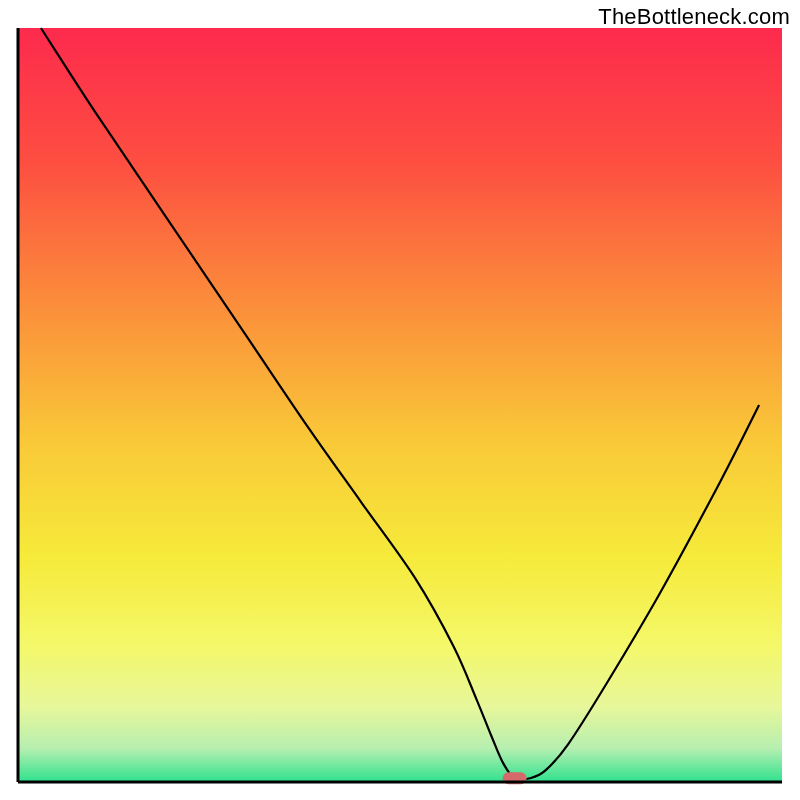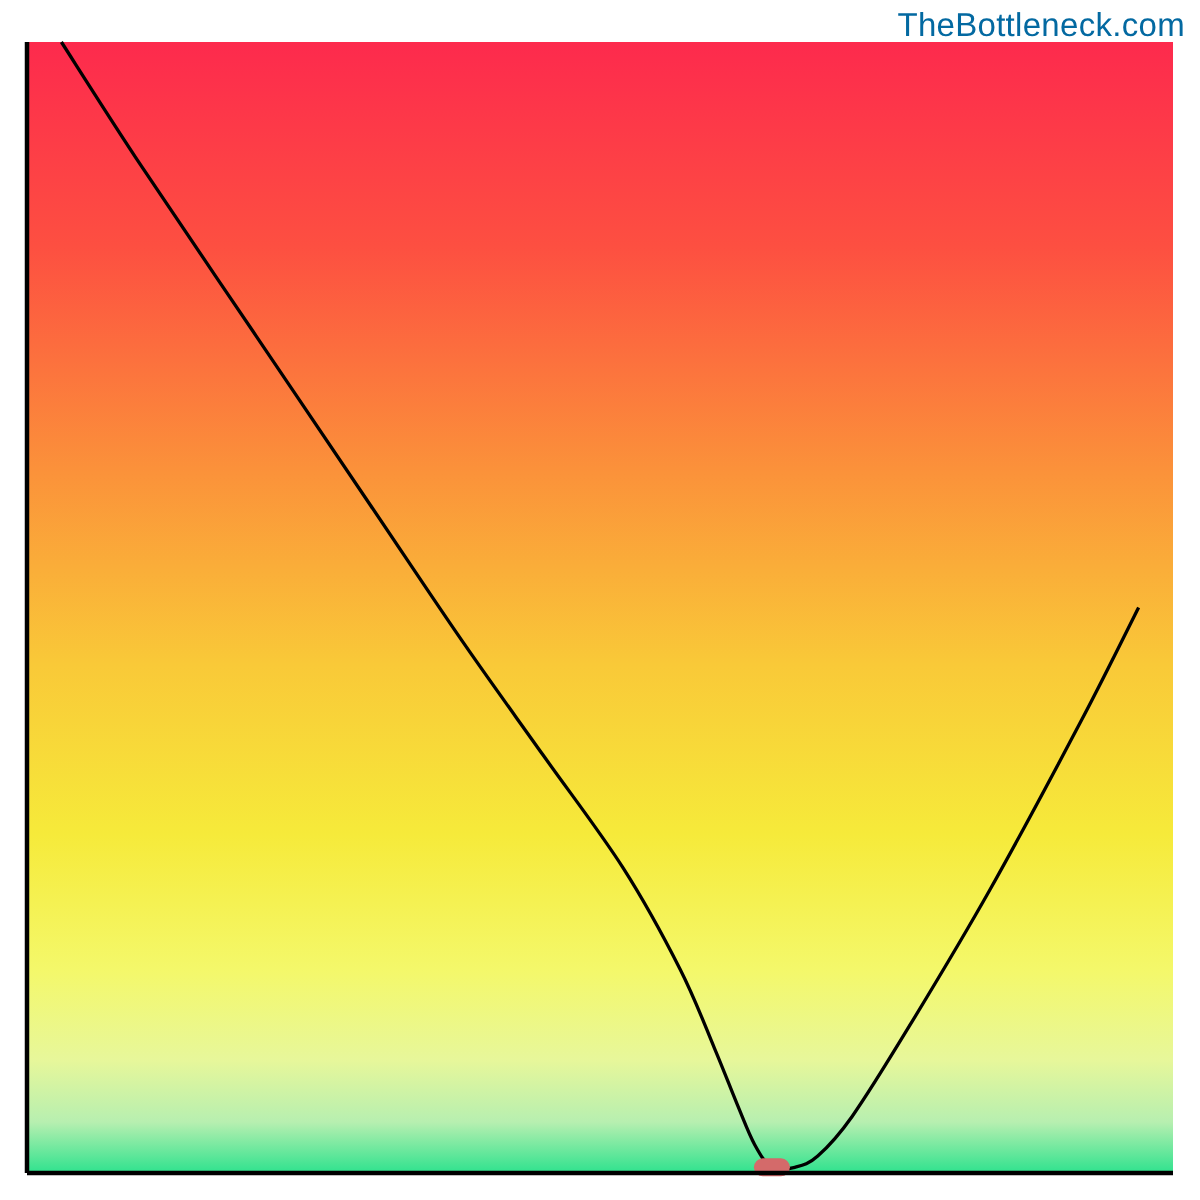--- a/index.html
+++ b/index.html
@@ -13,21 +13,21 @@
   .container {
     position: relative;
     width: 800px;
     height: 800px;
   }
   .watermark {
     position: absolute;
     top: 4px;
     right: 10px;
     font-size: 22px;
-    color: #0369a1;
+    color: #000000;
     font-weight: 400;
     letter-spacing: 0.2px;
   }
   svg {
     display: block;
   }
 </style>
 </head>
 <body>
 <div class="container">

